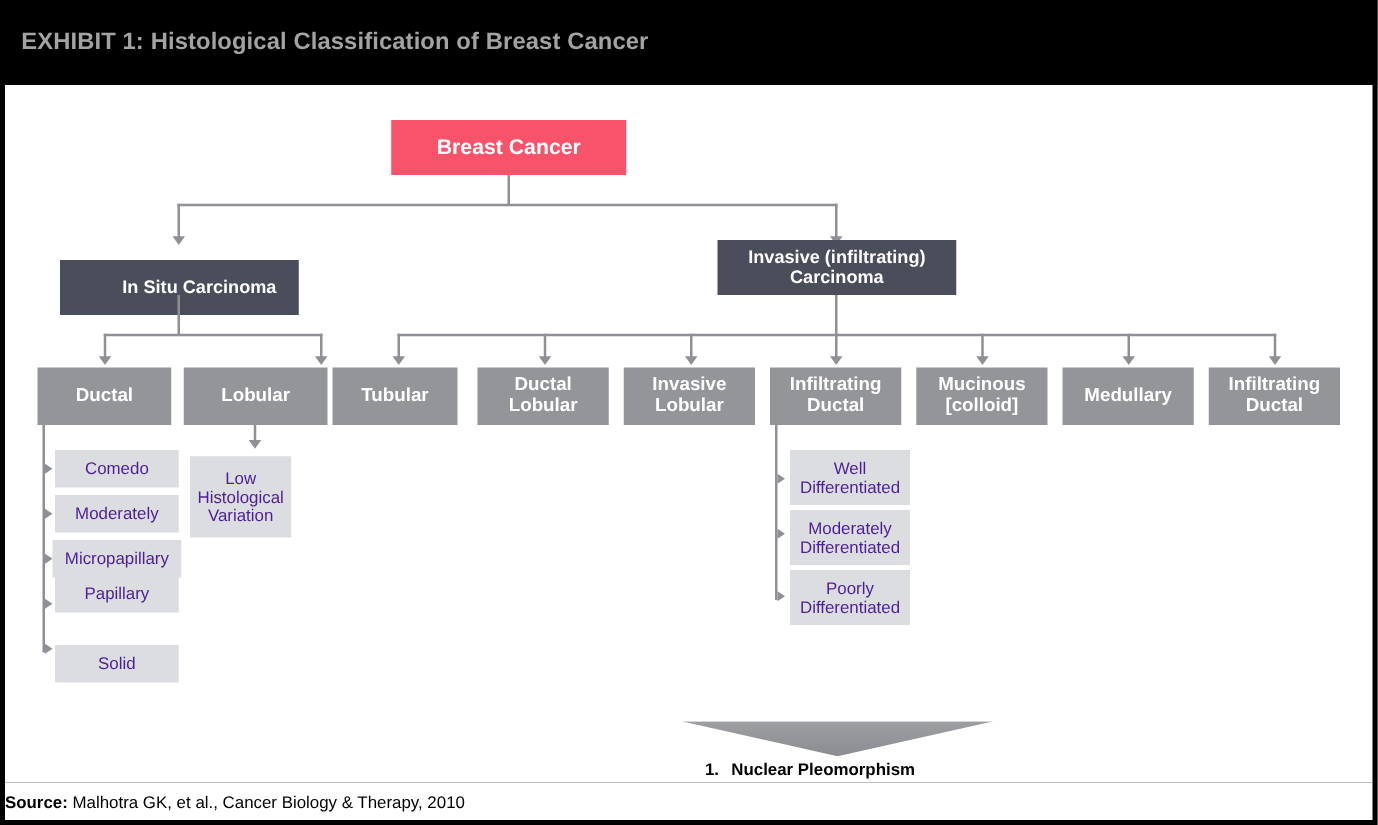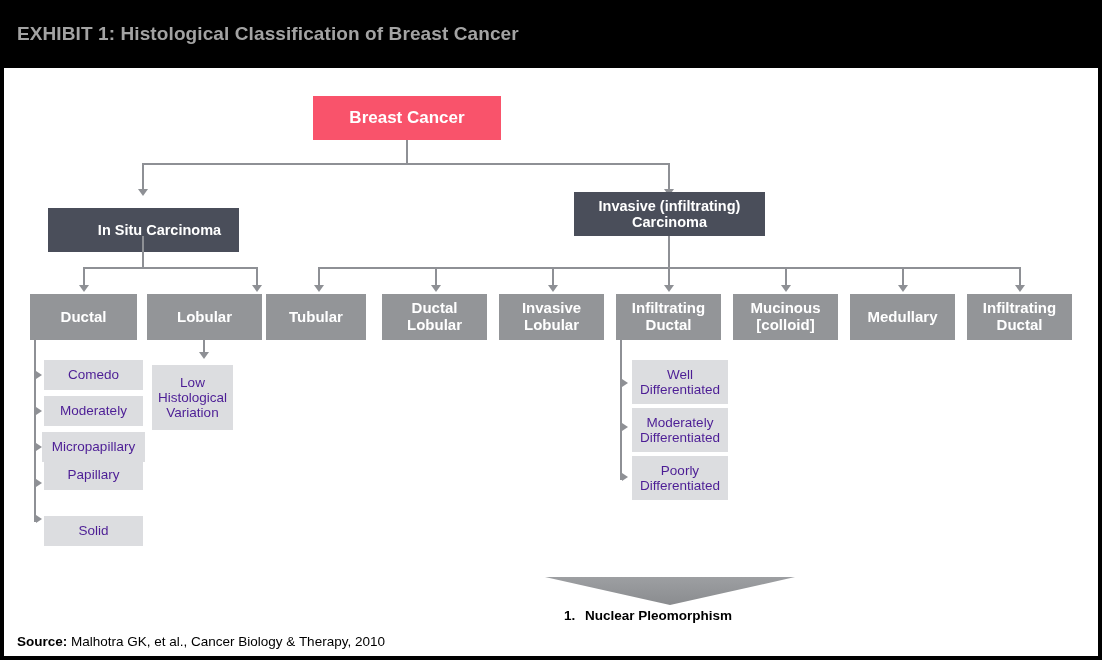--- a/index.html
+++ b/index.html
@@ -40,21 +40,21 @@
   }
   
   #footer-bar{
     position:absolute;left:4px;top:626px;
     width:1094px;height:30px;
     background:#ffffff;
     display:flex;align-items:center;
   }
   #footer-text{
     font-size:13.5px;color:#000;
-    padding-left:13px;white-space:nowrap;
+    white-space:nowrap;
   }
   #footer-text b{font-weight:bold;}
 
   
   .node{
     position:absolute;
     box-sizing:border-box;
     display:flex;
     align-items:center;
     justify-content:center;

